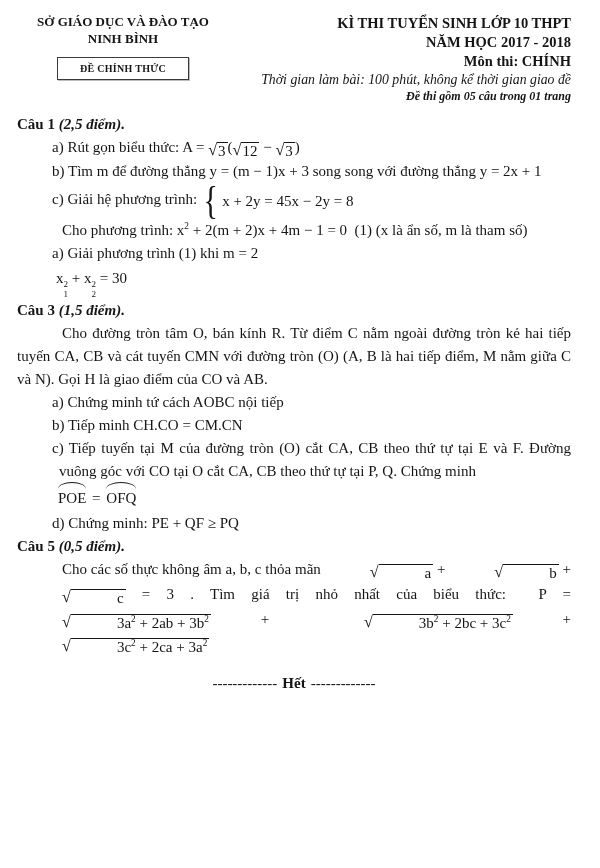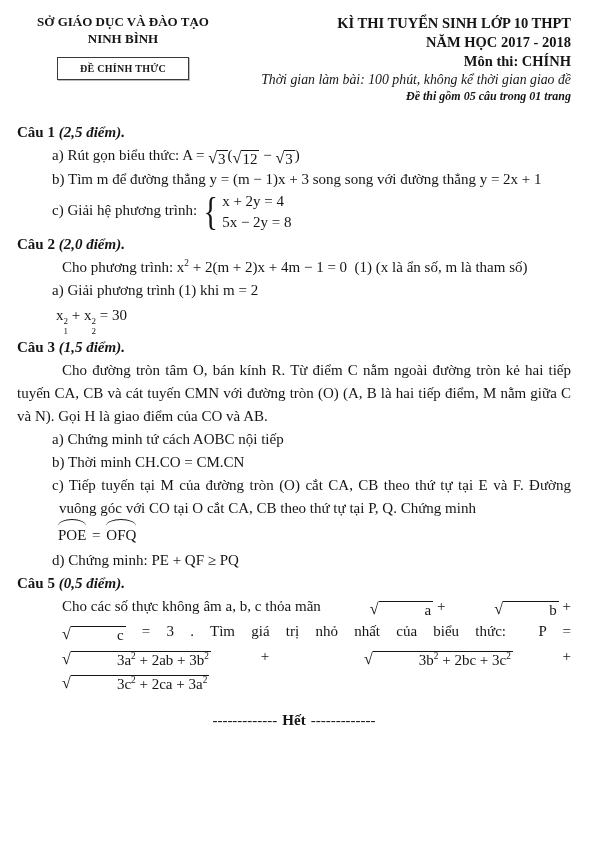--- a/index.html
+++ b/index.html
@@ -22,21 +22,21 @@
     box-shadow:1px 1px 0 #bbb;
   }
   .h-right{flex:1;text-align:right;padding-left:6px;}
   .h-right .r-title{font-weight:bold;font-size:14.5px;line-height:1.3;}
   .h-right .r-year{font-weight:bold;font-size:14.5px;line-height:1.3;}
   .h-right .r-subject{font-weight:bold;font-size:14.5px;line-height:1.3;}
   .h-right .r-duration{font-style:italic;font-size:13.8px;line-height:1.32;}
   .h-right .r-note{font-style:italic;font-weight:bold;font-size:12px;line-height:1.32;}
 
   
-  .exam-body{margin-top:16px;}
+  .exam-body{margin-top:8px;}
   .q-header{line-height:23px;}
   .q-label{font-weight:bold;}
   .q-points{font-weight:bold;font-style:italic;}
   .line{line-height:23px;}
   .line.item{margin-left:35px;}
   .line.intro{margin-left:45px;}
   .line.para{text-align:justify;text-indent:45px;}
   .line.hang{padding-left:42px;text-indent:-7px;text-align:justify;}
   .line.formula{margin-left:39px;line-height:27px;}
 
@@ -46,21 +46,21 @@
   .ss span{display:block;}
 
   .sqrt{display:inline-flex;align-items:flex-start;white-space:nowrap;
         vertical-align:-3px;}
   .sqrt>.sign{line-height:1.02;font-size:1.08em;}
   .sqrt>.body{border-top:1.2px solid #151515;line-height:1.18;padding:0 2px 0 1px;}
 
   .system{display:inline-flex;align-items:center;vertical-align:middle;}
   .sys-brace{font-size:40px;line-height:.9;font-weight:400;
              transform:scaleX(.75);display:inline-block;}
-  .sys-col{display:inline-flex;flex-direction:column;margin-left:2px;}
+  .sys-col{display:inline-flex;flex-direction:row;margin-left:2px;}
   .sys-row{line-height:21px;}
 
   .hat{position:relative;display:inline-block;padding:2px 2px 0 2px;}
   .hat::before{
     content:"";position:absolute;top:-1px;left:2px;right:2px;height:6px;
     border-top:1.4px solid #151515;
     border-radius:50% 50% 0 0/100% 100% 0 0;
   }
 
   
@@ -102,34 +102,33 @@
           <span class="body">3</span>
         </span>)</div>
       <div class="line item">b) Tìm m để đường thẳng y = (m − 1)x + 3 song song với đường thẳng y = 2x + 1</div>
       <div class="line item">c) Giải hệ phương trình: <span class="system">
           <span class="sys-brace">{</span>
           <span class="sys-col">
             <span class="sys-row">x + 2y = 4</span>
             <span class="sys-row">5x − 2y = 8</span>
           </span>
         </span></div>
-      <div class="q-header"><span class="q-label">Câu 2 </span><span class="q-points">(2,0 điểm).</span></div>
       <div class="line intro">Cho phương trình: x<sup>2</sup> + 2(m + 2)x + 4m − 1 = 0 &nbsp;(1) (x là ẩn số, m là tham số)</div>
       <div class="line item">a) Giải phương trình (1) khi m = 2</div>
       <div class="line formula">x<span class="ss">
           <span>2</span>
           <span>1</span>
         </span> + x<span class="ss">
           <span>2</span>
           <span>2</span>
         </span> = 30</div>
       <div class="q-header"><span class="q-label">Câu 3 </span><span class="q-points">(1,5 điểm).</span></div>
       <div class="line para">Cho đường tròn tâm O, bán kính R. Từ điểm C nằm ngoài đường tròn kẻ hai tiếp tuyến CA, CB và cát tuyến CMN với đường tròn (O) (A, B là hai tiếp điểm, M nằm giữa C và N). Gọi H là giao điểm của CO và AB.</div>
       <div class="line item">a) Chứng minh tứ cách AOBC nội tiếp</div>
-      <div class="line item">b) Thời minh CH.CO = CM.CN</div>
+      <div class="line item">b) Tiếp minh CH.CO = CM.CN</div>
       <div class="line hang">c) Tiếp tuyến tại M của đường tròn (O) cắt CA, CB theo thứ tự tại E và F. Đường vuông góc với CO tại O cắt CA, CB theo thứ tự tại P, Q. Chứng minh</div>
       <div class="line formula"><span class="hat">POE</span> = <span class="hat">OFQ</span></div>
       <div class="line item">d) Chứng minh: PE + QF ≥ PQ</div>
       <div class="q-header"><span class="q-label">Câu 5 </span><span class="q-points">(0,5 điểm).</span></div>
       <div class="line para">Cho các số thực không âm a, b, c thỏa mãn <span class="sqrt">
           <span class="sign">√</span>
           <span class="body">a</span>
         </span> + <span class="sqrt">
           <span class="sign">√</span>
           <span class="body">b</span>

